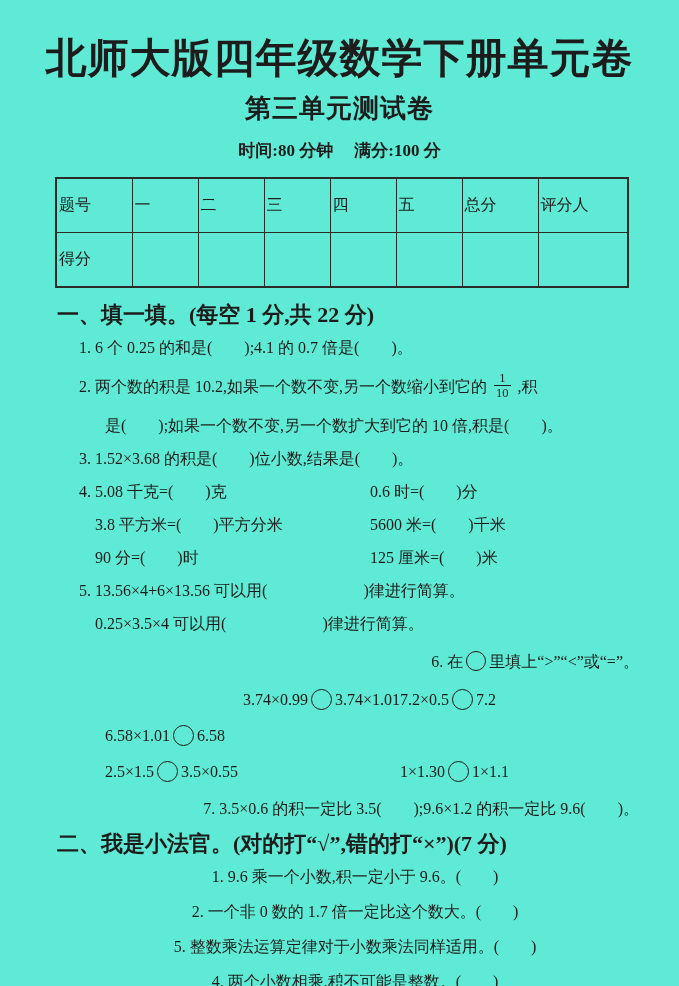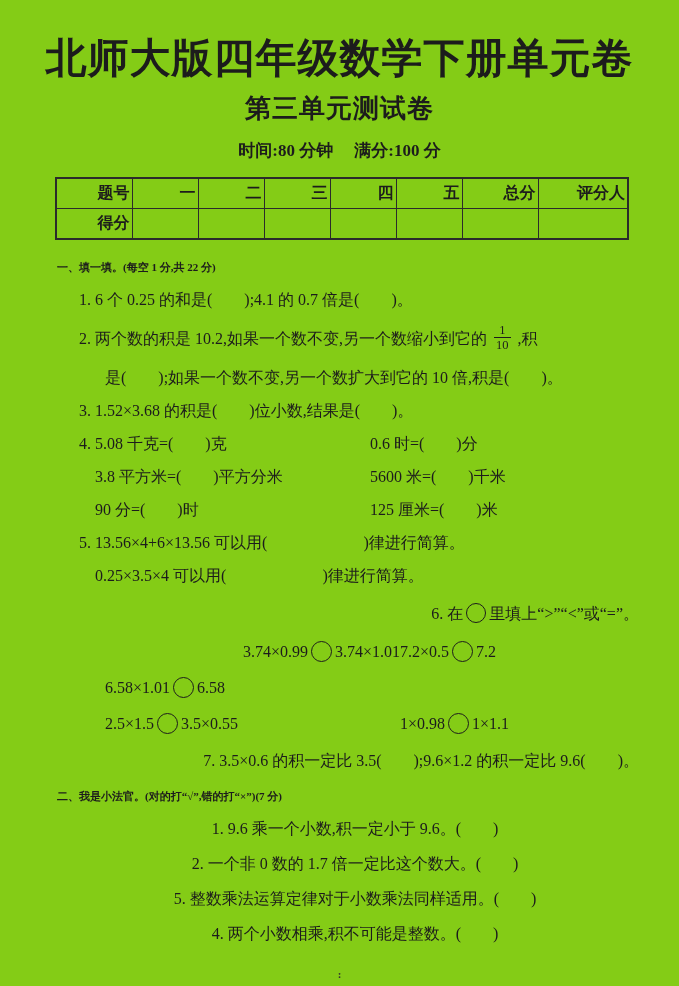--- a/index.html
+++ b/index.html
@@ -1,43 +1,43 @@
 <!DOCTYPE html>
 <html><head>
 <meta charset="utf-8">
 <style>
   * { margin:0; padding:0; box-sizing:border-box; }
   html,body { background:#ffffff; }
   .page {
-    width:679px; height:986px; background:#84cc16; color:#1c1c1c;
+    width:679px; height:986px; background:#5eead4; color:#1c1c1c;
     font-family:"Liberation Serif","DejaVu Serif",serif;
     position:relative; overflow:hidden;
   }
   .title {
     text-align:center; padding-top:36px; font-size:41px; font-weight:700;
     letter-spacing:1px; line-height:1.1; white-space:nowrap;
   }
   .subtitle {
     text-align:center; margin-top:10px; font-size:26px; font-weight:700;
     letter-spacing:1px;
   }
   .meta {
     margin-top:13px; display:flex; justify-content:center; gap:21px;
     font-size:17px; font-weight:700;
   }
   table.score-table {
     border-collapse:collapse; margin:15px 0 0 55px;
     border:2.5px solid #2b2b2b; table-layout:fixed;
   }
   table.score-table td {
-    border:1.2px solid #2b2b2b; height:25px; text-align:right;
-    font-size:16px; font-weight:700; padding:4px 2px;
+    border:1.2px solid #2b2b2b; height:25px; text-align:left;
+    font-size:16px; font-weight:400; padding:16px 2px;
   }
   .content { margin:17px 40px 0 57px; font-size:16px; line-height:20px; }
-  .sec-heading { font-weight:700; font-size:11px; white-space:nowrap; }
+  .sec-heading { font-weight:700; font-size:22px; white-space:nowrap; }
   .row { margin-top:13px; white-space:nowrap; }
   .ind1 { padding-left:22px; }
   .ind2 { padding-left:38px; }
   .ind3 { padding-left:48px; }
   .two-col { display:flex; }
   .q4-col-l { flex:0 0 313px; }
   .q6-col-l { flex:0 0 343px; }
   .frac {
     display:inline-flex; flex-direction:column; align-items:center;
     vertical-align:middle; font-size:12.5px; line-height:1.15; margin:0 3px;
@@ -148,21 +148,21 @@
 
     <div class="row two-col mt-xl">
       <span class="q6-col-l ind3"><span>3.74×0.99</span><span class="cmp-circle"></span><span>3.74×1.01</span></span>
       <span><span>7.2×0.5</span><span class="cmp-circle"></span><span>7.2</span></span>
     </div>
     <div class="row two-col mt-lg">
       <span class="q6-col-l ind3"><span>6.58×1.01</span><span class="cmp-circle"></span><span>6.58</span></span>
     </div>
     <div class="row two-col mt-lg">
       <span class="q6-col-l ind3"><span>2.5×1.5</span><span class="cmp-circle"></span><span>3.5×0.55</span></span>
-      <span><span>1×0.98</span><span class="cmp-circle"></span><span>1×1.1</span></span>
+      <span><span>1×1.30</span><span class="cmp-circle"></span><span>1×1.1</span></span>
     </div>
 
     <div class="row ind1 mt-xl">7. 3.5×0.6 的积一定比 3.5(　　);9.6×1.2 的积一定比 9.6(　　)。</div>
 
     <div class="sec-heading mt-lg">二、我是小法官。(对的打“√”,错的打“×”)(7 分)</div>
 
     <div class="tf-row">
       <span>1. 9.6 乘一个小数,积一定小于 9.6。</span>
       <span>(　　)</span>
     </div>

